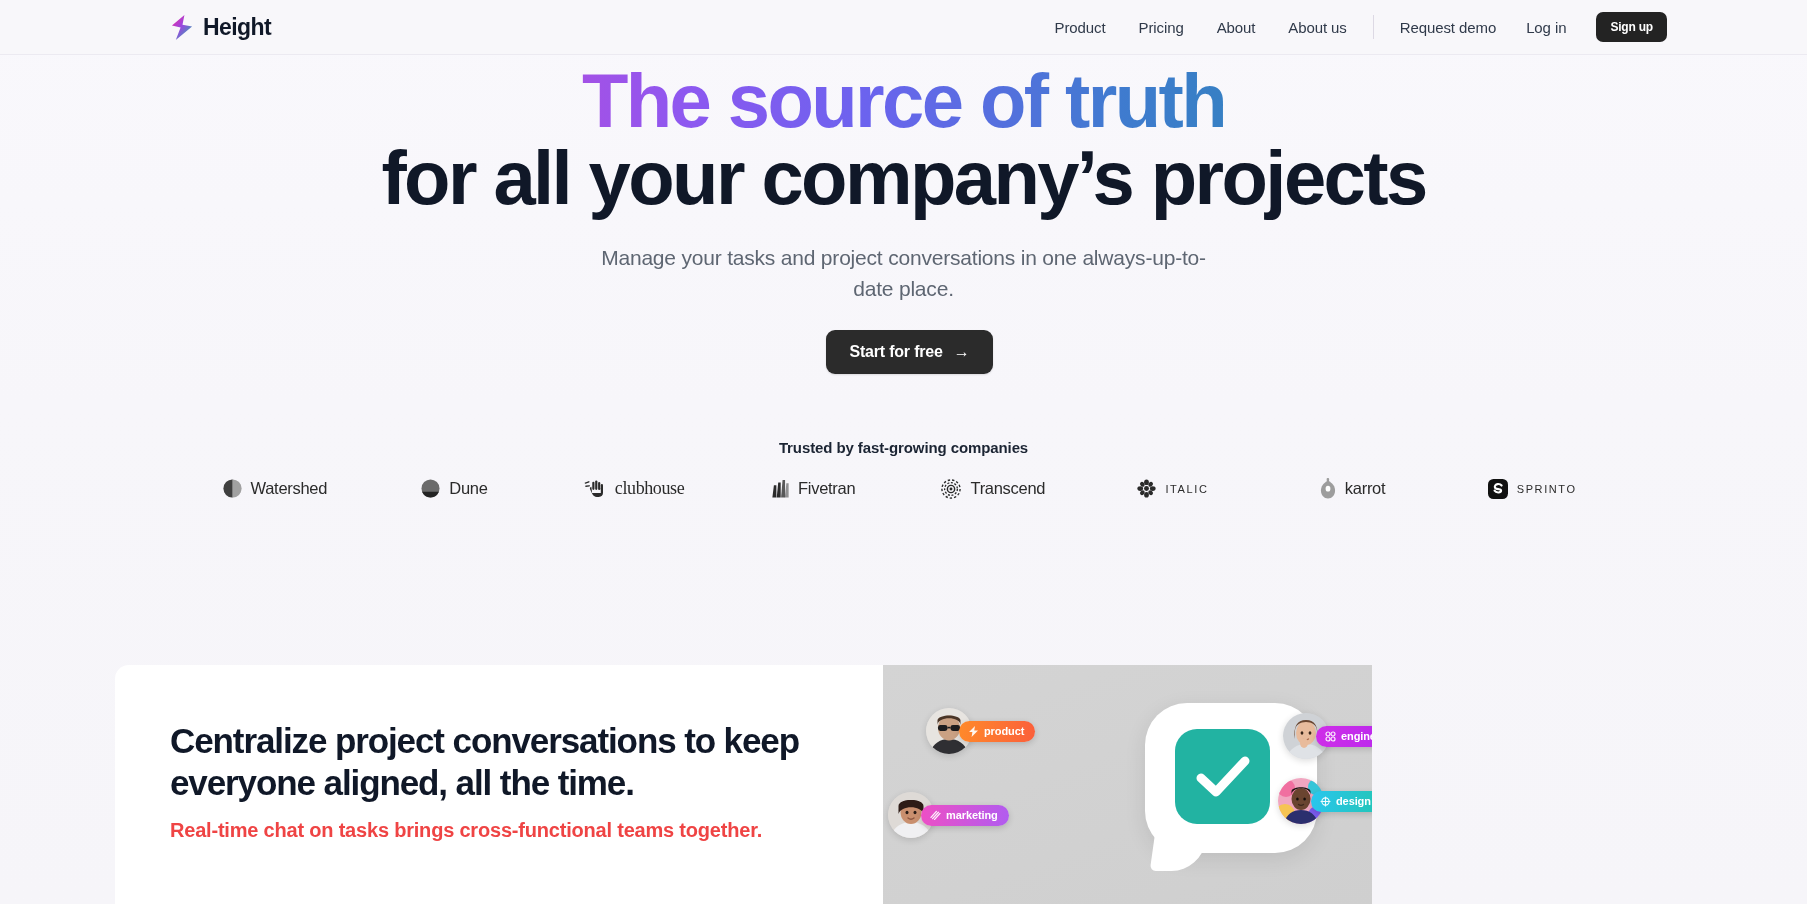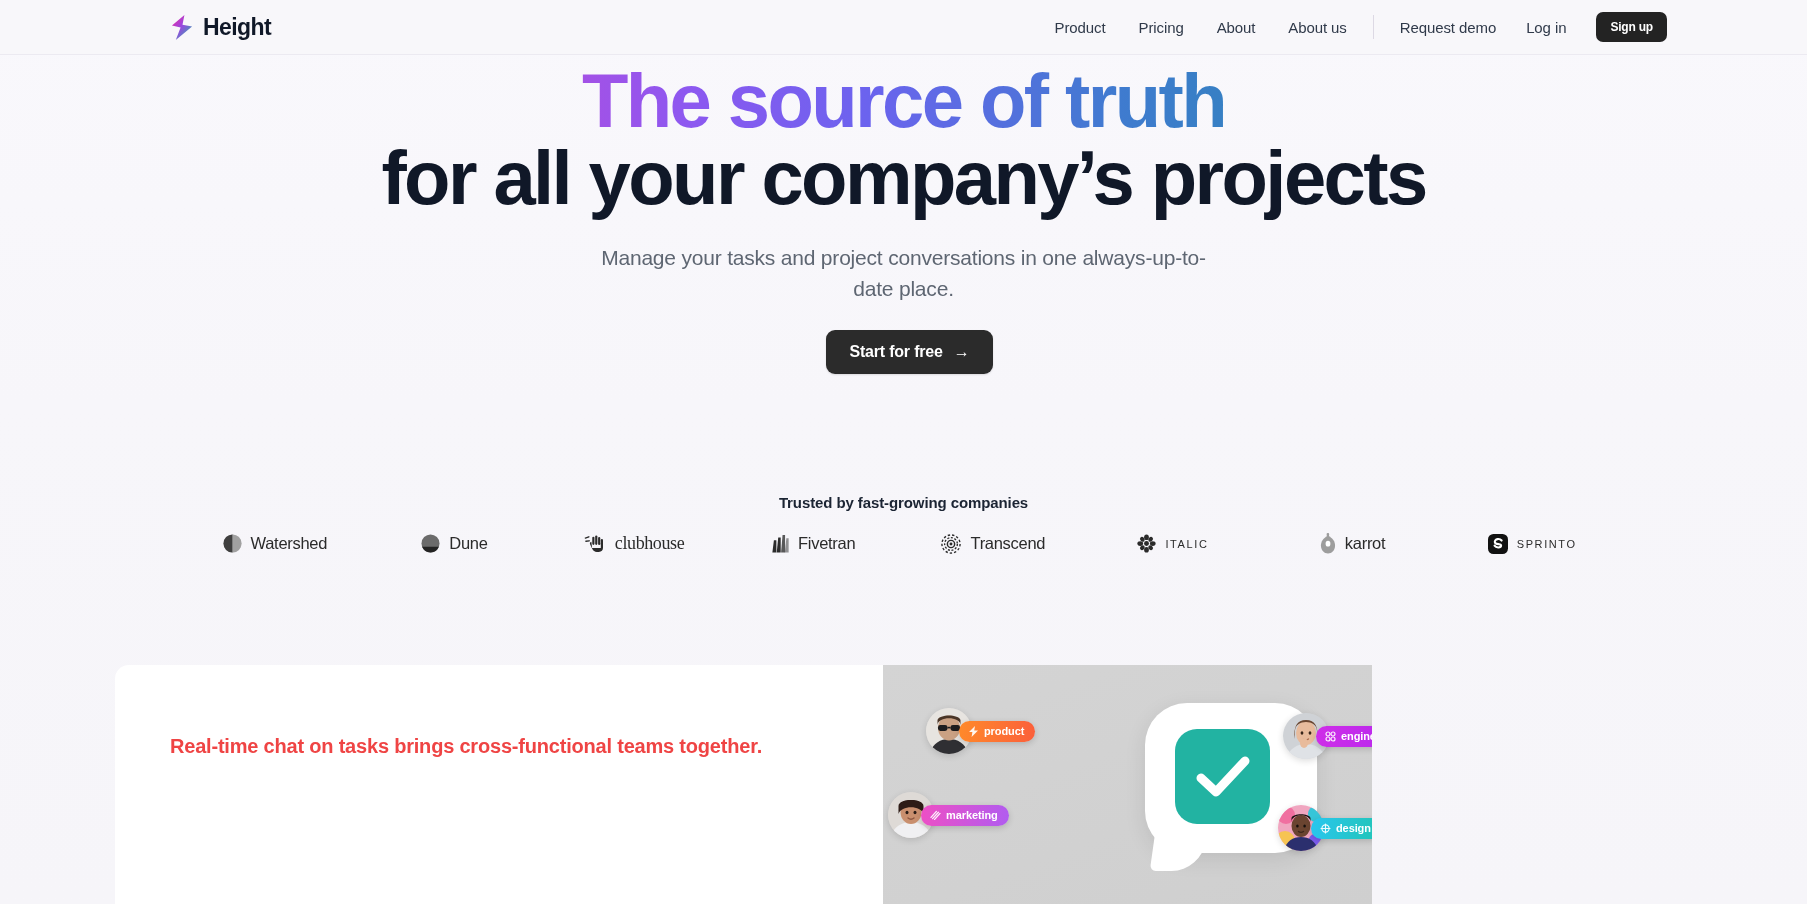--- a/index.html
+++ b/index.html
@@ -168,21 +168,21 @@
     letter-spacing: -0.2px;
     font-family: "Liberation Sans", sans-serif;
     box-shadow: 0 1px 2px rgba(0,0,0,0.12);
     margin-left: 12px;
   }
 
   .btn-primary .arrow { font-size: 16px; line-height: 1; }
 
   
   .trusted {
-    margin-top: 120px;
+    margin-top: 65px;
     text-align: center;
   }
 
   .trusted-title {
     font-size: 15px;
     font-weight: bold;
     color: #1b2433;
     letter-spacing: -0.1px;
   }
 
@@ -341,21 +341,21 @@
     align-items: center;
     justify-content: center;
     width: 11px;
     height: 11px;
     opacity: 0.92;
   }
 
   .p-product    { left: 43px;  top: 43px; }
   .p-marketing  { left: 5px;   top: 127px; }
   .p-engineering{ left: 400px; top: 48px; }
-  .p-design     { left: 395px; top: 140px; }
+  .p-design     { left: 395px; top: 113px; }
 
   .tag-product     { background: linear-gradient(100deg, #ff8a2a 0%, #fb5f3b 100%); }
   .tag-marketing   { background: linear-gradient(100deg, #ee4fc4 0%, #b05cf0 100%); }
   .tag-engineering { background: linear-gradient(100deg, #cf2ee8 0%, #b127ef 100%); }
   .tag-design      { background: linear-gradient(100deg, #29c6ef 0%, #22c5b4 100%); }
 </style>
 </head>
 <body>
 
 <div class="page">
@@ -510,20 +510,21 @@
         </svg>
         <span class="lname wide">SPRINTO</span>
       </div>
 
     </div>
   </div>
 
   <div class="feature">
 
     <div class="feature-left">
+      <h2 class="feature-h2">Centralize project conversations to keep everyone aligned, all the time.</h2>
       <p class="feature-p">Real-time chat on tasks brings cross-functional teams together.</p>
     </div>
 
     <div class="feature-right">
 
       <div class="bubble">
         <div class="bubble-check">
           <svg width="56" height="46" viewBox="0 0 56 46">
             <path d="M6 24 L21 38 L50 7" fill="none" stroke="#ffffff" stroke-width="9" stroke-linecap="round" stroke-linejoin="round"></path>
           </svg>

